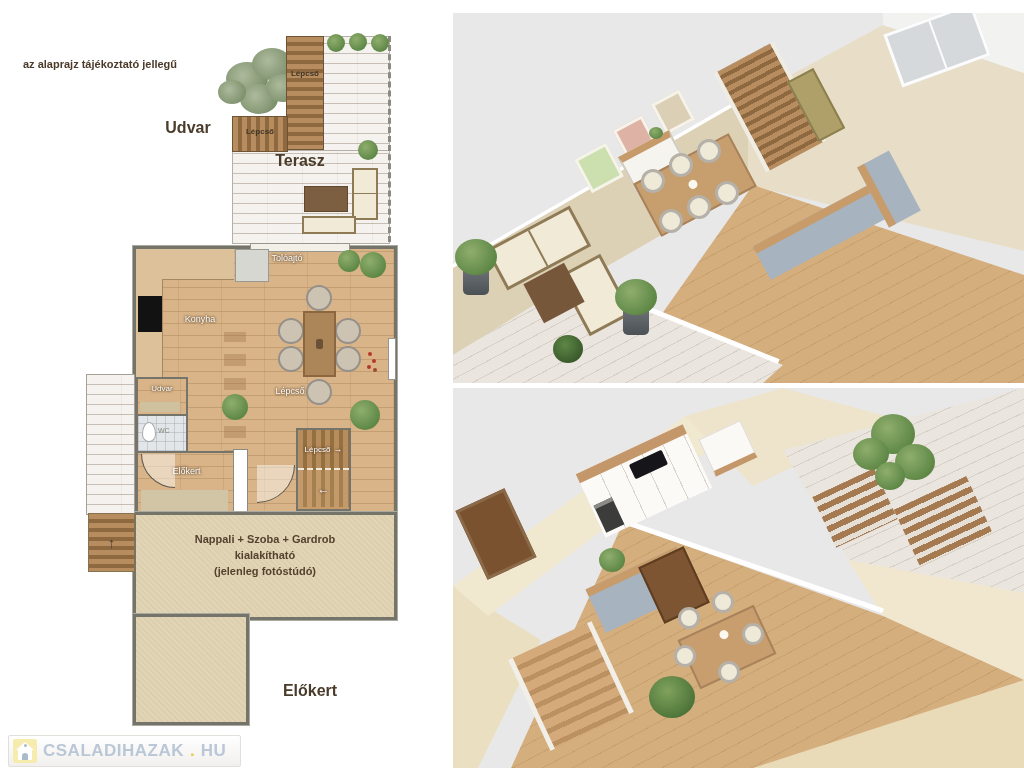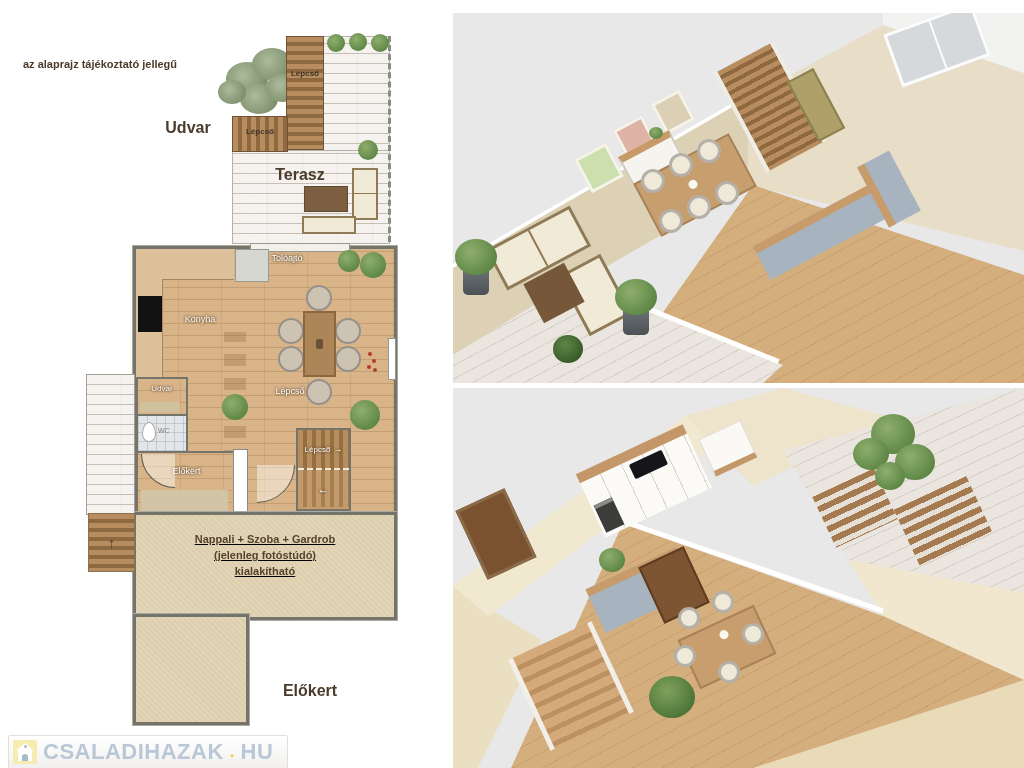--- a/index.html
+++ b/index.html
@@ -13,21 +13,21 @@
   .wood{background-color:#d8b488;
       background-image:repeating-linear-gradient(0deg,rgba(0,0,0,0) 0 11px,rgba(125,82,40,.22) 11px 12px),
                        repeating-linear-gradient(90deg,rgba(0,0,0,0) 0 42px,rgba(125,82,40,.12) 42px 43px);}
   .stair-h{background:repeating-linear-gradient(180deg,#b78c5e 0 5px,#8e693f 5px 9px);}
   .stair-v{background:repeating-linear-gradient(90deg,#b78c5e 0 5px,#8e693f 5px 9px);}
   .beige{background-color:#ddcfad;
       background-image:repeating-linear-gradient(45deg,rgba(255,255,255,.12) 0 2px,rgba(0,0,0,0) 2px 4px);}
   .tile{background-color:#e2e6e9;
       background-image:repeating-linear-gradient(0deg,rgba(140,150,160,.35) 0 1px,rgba(0,0,0,0) 1px 9px),
                        repeating-linear-gradient(90deg,rgba(140,150,160,.35) 0 1px,rgba(0,0,0,0) 1px 9px);}
-  .wall{border:3px solid #74746a;box-shadow:0 0 0 1px #aaaaa0;text-decoration:underline;}
+  .wall{border:3px solid #74746a;box-shadow:0 0 0 1px #aaaaa0;}
   .wall2{border:2px solid #74746a;}
   
   .wl{color:#fff;font-size:9px;text-align:center;
       text-shadow:0 0 2px rgba(90,65,40,.95),0 0 3px rgba(90,65,40,.9);}
   .dl{color:#4a3b2a;font-weight:700;font-size:16px;text-align:center;}
   .sl{color:#3f3527;font-weight:700;font-size:8px;text-align:center;}
   
   .pchair{width:26px;height:26px;border-radius:50%;background:#cdc3b2;border:2px solid#95908a;box-sizing:border-box;}
   .chair3{width:24px;height:24px;border-radius:50%;background:#efe9d8;border:3px solid #b5b0a8;box-sizing:border-box;}
   .blob{border-radius:50%;background:radial-gradient(circle at 38% 35%,#8fae6d,#5e8746 72%);}
@@ -38,21 +38,21 @@
        background:rgba(255,255,255,.45);box-sizing:border-box;}
   
   .r3d{background:#e8e8e8;overflow:hidden;}
   .poly{position:absolute;left:0;top:0;width:100%;height:100%;}
   
   .title{font-size:27px;font-weight:800;color:#4c3a28;letter-spacing:.5px;}
   .subtitle{font-size:11px;font-weight:700;color:#4c3a28;}
   
   .wm{display:flex;align-items:center;gap:6px;padding:3px 14px 3px 4px;
       background:linear-gradient(180deg,#ffffff,#f1f0ee);border:1px solid #e2dfda;border-radius:2px;}
-  .wm-text{font-size:22px;font-weight:700;color:#bac7d7;letter-spacing:.5px;}
+  .wm-text{font-size:17px;font-weight:700;color:#bac7d7;letter-spacing:.5px;}
   .wm-dot{color:#e9cb45;font-weight:700;font-size:17px;}
   .wm-ico{position:relative;width:24px;height:24px;background:#f6ecae;border-radius:2px;}
   .wm-roof{position:absolute;left:3px;top:3px;width:0;height:0;
       border-left:9px solid transparent;border-right:9px solid transparent;border-bottom:8px solid #ffffff;}
   .wm-body{position:absolute;left:5px;top:10px;width:14px;height:11px;background:#ffffff;}
   .wm-win{position:absolute;left:10.5px;top:5px;width:3px;height:3px;border-radius:50%;background:#a9bacb;}
   .wm-door{position:absolute;left:9px;top:14px;width:6px;height:7px;background:#a9bacb;border-radius:3px 3px 0 0;}
 </style>
 </head>
 <body>
@@ -81,21 +81,21 @@
     <div class="abs stair-v" style="left:232px;top:116px;width:54px;height:34px;border:1px solid #6e5334;">
       <div class="sl" style="margin-top:10px;">Lépcső</div>
     </div>
     <div class="abs" style="left:388px;top:36px;width:0;height:206px;border-right:3px dashed #8b8b81;"></div>
 
     <div class="abs blob" style="left:327px;top:34px;width:18px;height:18px;"></div>
     <div class="abs blob" style="left:349px;top:33px;width:18px;height:18px;"></div>
     <div class="abs blob" style="left:371px;top:34px;width:18px;height:18px;"></div>
     <div class="abs blob" style="left:358px;top:140px;width:20px;height:20px;"></div>
 
-    <div class="abs dl" style="left:268px;top:166px;width:64px;">Terasz</div>
+    <div class="abs dl" style="left:268px;top:152px;width:64px;">Terasz</div>
 
     <div class="abs" style="left:304px;top:186px;width:42px;height:24px;background:#7c5e40;border:1px solid #5f4730;"></div>
     <div class="abs cream-sofa" style="left:352px;top:168px;width:26px;height:52px;">
       <div style="margin-top:23px;border-top:1px solid #8f7a56;"></div>
     </div>
     <div class="abs cream-sofa" style="left:302px;top:216px;width:54px;height:18px;"></div>
 
     <div class="abs wood wall" style="left:133px;top:246px;width:258px;height:266px;"></div>
     <div class="abs" style="left:250px;top:243px;width:98px;height:7px;background:#f3f0ea;border:1px solid #96968c;"></div>
     <div class="abs" style="left:136px;top:249px;width:98px;height:30px;background:#ddc19b;border-bottom:1px solid rgba(110,80,40,.5);"></div>
@@ -149,22 +149,22 @@
       </div>
       <div style="height:37px;background:repeating-linear-gradient(90deg,#c49a6c 0 5px,#a5804f 5px 9px);display:flex;align-items:center;justify-content:center;">
         <span class="wl" style="font-size:12px;">←</span>
       </div>
     </div>
     <div class="abs arc" style="left:257px;top:465px;width:38px;height:38px;transform:scaleX(-1);"></div>
 
     <div class="abs beige wall" style="left:133px;top:512px;width:258px;height:102px;">
       <div style="margin-top:16px;text-align:center;font-size:11px;font-weight:600;color:#54422e;line-height:16px;">
         <div>Nappali + Szoba + Gardrob</div>
+        <div>kialakítható</div>
         <div>(jelenleg fotóstúdó)</div>
-        <div>kialakítható</div>
       </div>
     </div>
     <div class="abs beige wall" style="left:133px;top:614px;width:110px;height:105px;"></div>
     <div class="abs dl" style="left:278px;top:682px;width:64px;">Előkert</div>
 
     <div class="abs ww" style="left:86px;top:374px;width:47px;height:139px;border:1px solid #a59f95;"></div>
     <div class="abs stair-h" style="left:88px;top:513px;width:45px;height:57px;border:1px solid #87724f;display:flex;align-items:center;justify-content:center;">
       <span style="color:#4f4134;font-size:15px;font-weight:700;">↑</span>
     </div>
   </div>

